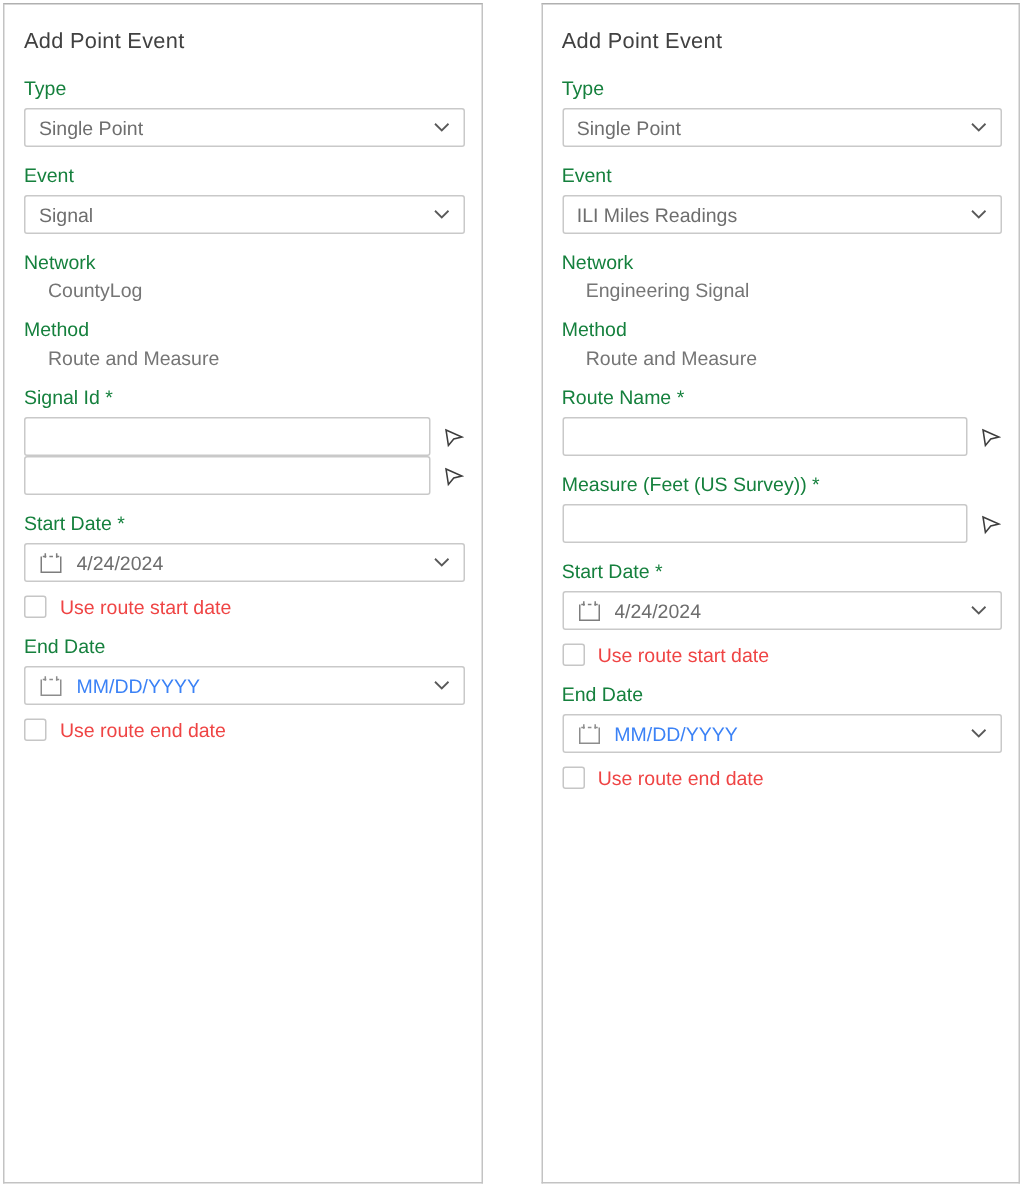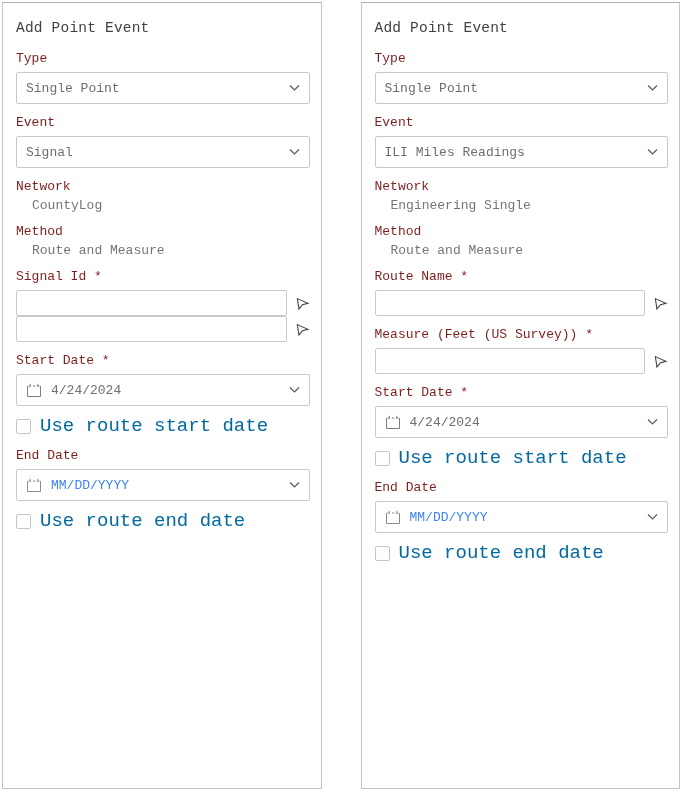--- a/index.html
+++ b/index.html
@@ -1,48 +1,48 @@
 <!DOCTYPE html>
 <html><head>
 <meta charset="utf-8">
 <style>
   html,body { margin:0; padding:0; background:#ffffff; }
   body {
     width:680px; height:792px;
     font-family:"Liberation Sans", sans-serif;
     -webkit-font-smoothing:antialiased;
   }
-  .wrap { display:flex; gap:39px; padding:2px 0 0 2px; box-sizing:border-box;font-family:Liberation Mono, monospace; }
+  .wrap { display:flex; gap:39px; padding:2px 0 0 2px; box-sizing:border-box; }
   .panel {
     width:325px; min-height:787px;
     background:#ffffff;
     border:1px solid #c3c3c3;
     border-top-color:#b0b0b0;
     box-sizing:border-box;
     padding:14px 11px 0 13px;
   }
   .panel-title {
     font-size:14.5px; font-weight:400; color:#414141;
     margin:3px 0 15px; letter-spacing:.2px;
   }
   .label {
-    font-size:13px; color:#7f1d1d;
+    font-size:13px; color:#15803d;
     margin:11px 0 6px;
   }
   .label.first { margin-top:0; }
   .static-value {
     font-size:13px; color:#757575;
     margin:-2px 16px 3px;
   }
   .select, .date-field {
     height:26px; box-sizing:border-box;
     border:1px solid #c9c9c9; border-radius:2px;
     background:#fff;
     display:flex; align-items:center;
-    padding:15px 9px;
+    padding:0 9px;
     font-size:13px; color:#6e6e6e;
     cursor:pointer;
   }
   .select-value, .date-text { flex:1; white-space:nowrap; overflow:hidden; }
   .date-text.placeholder { color:#3b82f6; }
   .chevron { display:flex; margin-left:8px; }
   .cal { display:flex; margin-right:9px; }
   .input-row { display:flex; align-items:center; gap:8px; }
   .text-input {
     flex:1; height:26px; box-sizing:border-box;
@@ -53,21 +53,21 @@
   .pick-icon { display:flex; cursor:pointer; flex:0 0 auto; }
   .check-row {
     display:flex; align-items:center; gap:9px;
     margin:9px 0 2px; cursor:default;
   }
   .checkbox {
     width:15px; height:15px; box-sizing:border-box;
     border:1px solid #c6c6c6; border-radius:2px;
     background:#fff; cursor:pointer; flex:0 0 auto;
   }
-  .check-label { font-size:19px; color:#0369a1;text-align:right; }
+  .check-label { font-size:13px; color:#ef4444;text-align:right; }
 </style>
 </head>
 <body>
 
 <div class="wrap">
 
   <section class="panel">
     <h2 class="panel-title">Add Point Event</h2>
 
     <div class="label first">Type</div>
@@ -179,21 +179,21 @@
     <div class="select">
       <span class="select-value">ILI Miles Readings</span>
       <span class="chevron">
         <svg width="11" height="6" viewBox="0 0 11 6">
             <path d="M1 0.5 L5.5 5 L10 0.5" fill="none" stroke="#595959" stroke-width="1.2"></path>
           </svg>
       </span>
     </div>
 
     <div class="label">Network</div>
-    <div class="static-value">Engineering Single</div>
+    <div class="static-value">Engineering Signal</div>
 
     <div class="label">Method</div>
     <div class="static-value">Route and Measure</div>
 
     <div class="label">Route Name *</div>
     <div class="input-row">
       <input type="text" class="text-input" value="" style="">
       <span class="pick-icon">
         <svg width="15" height="15" viewBox="0 0 16 16">
             <path d="M2.5 2.8 L13.8 7.8 L8 9.2 L4.2 13.8 Z" fill="#ffffff" stroke="#3d3d3d" stroke-width="1.1" stroke-linejoin="miter"></path>

